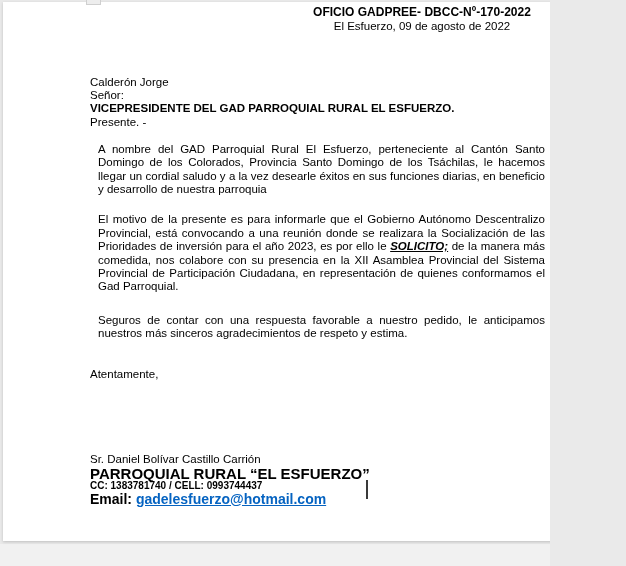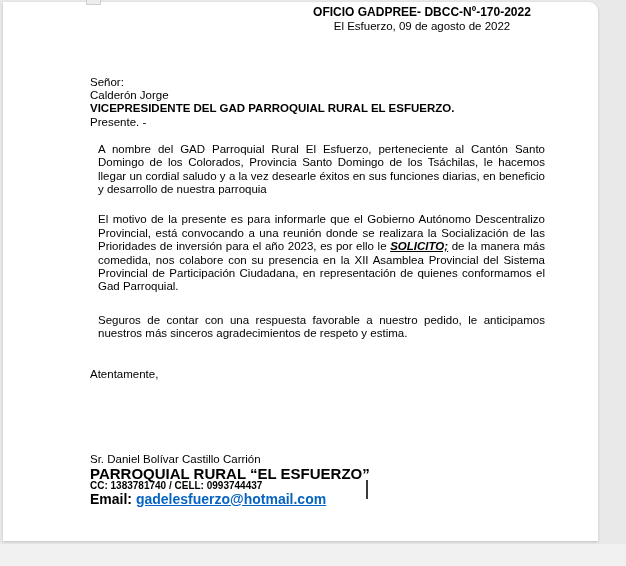--- a/index.html
+++ b/index.html
@@ -4,21 +4,21 @@
 <style>
   html, body {
     margin: 0;
     padding: 0;
     background: #eaeaea;
     font-family: "Liberation Sans", sans-serif;
     color: #000;
   }
   .canvas {
     position: relative;
-    width: 626px;
+    width: 550px;
     height: 566px;
     background: #e9e9e9;
     overflow: hidden;
   }
   .canvas::after { 
     content: "";
     position: absolute;
     left: 0; right: 0; bottom: 0;
     height: 22px;
     background: #f1f1f1;
@@ -118,22 +118,22 @@
 
   <div class="page">
     <div class="page-inner">
 
       <div class="header-block">
         <div class="office-no">OFICIO GADPREE- DBCC-Nº-170-2022</div>
         <div class="date-line">El Esfuerzo, 09 de agosto de 2022</div>
       </div>
 
       <div class="recipient">
+        <div>Calderón Jorge</div>
         <div>Señor:</div>
-        <div>Calderón Jorge</div>
         <div class="bold">VICEPRESIDENTE DEL GAD PARROQUIAL RURAL EL ESFUERZO.</div>
         <div>Presente. -</div>
       </div>
 
 
       <p class="para para-1">A nombre del GAD Parroquial Rural El Esfuerzo, perteneciente al Cantón Santo Domingo de los Colorados, Provincia Santo Domingo de los Tsáchilas, le hacemos llegar un cordial saludo y a la vez desearle éxitos en sus funciones diarias, en beneficio y desarrollo de nuestra parroquia</p>
 
       <p class="para para-2"><span>El motivo de la presente es para informarle que el Gobierno Autónomo Descentralizo Provincial, está convocando a una reunión donde se realizara la Socialización de las Prioridades de inversión para el año 2023, es por ello le </span><span class="solicito">SOLICITO;</span><span> de la manera más comedida, nos colabore con su presencia en la XII Asamblea Provincial del Sistema Provincial de Participación Ciudadana, en representación de quienes conformamos el Gad Parroquial.</span></p>
 
       <p class="para para-3">Seguros de contar con una respuesta favorable a nuestro pedido, le anticipamos nuestros más sinceros agradecimientos de respeto y estima.</p>

